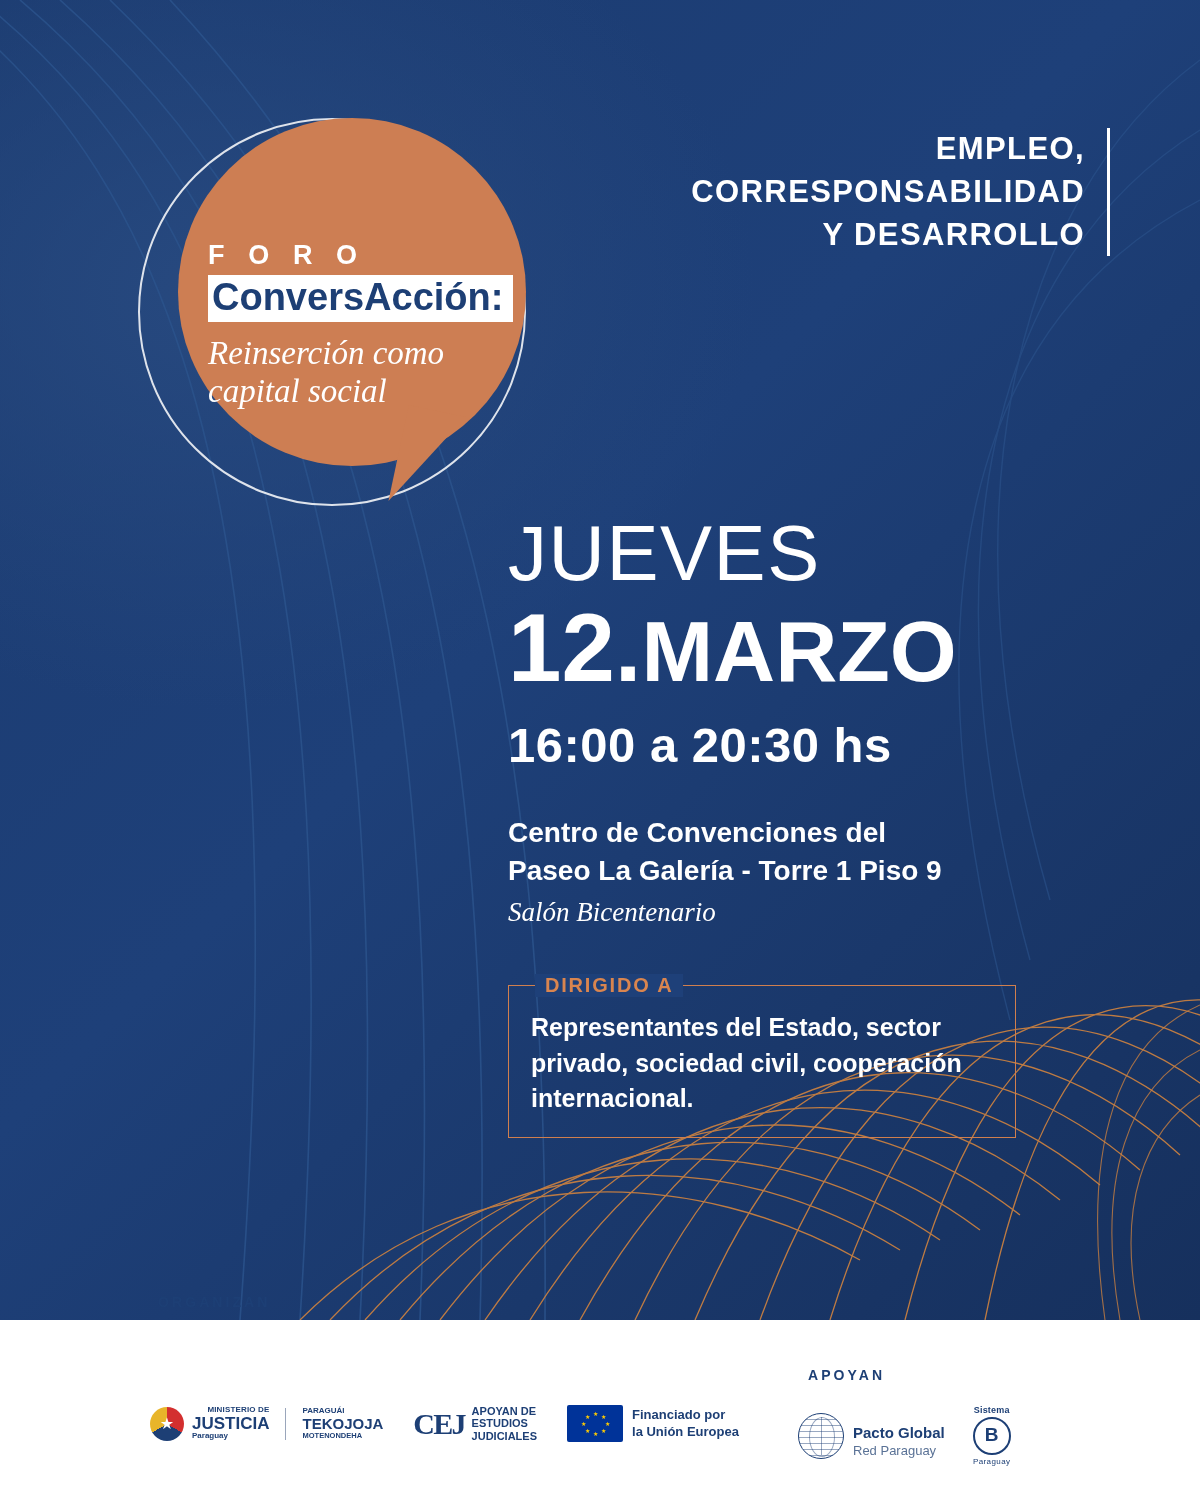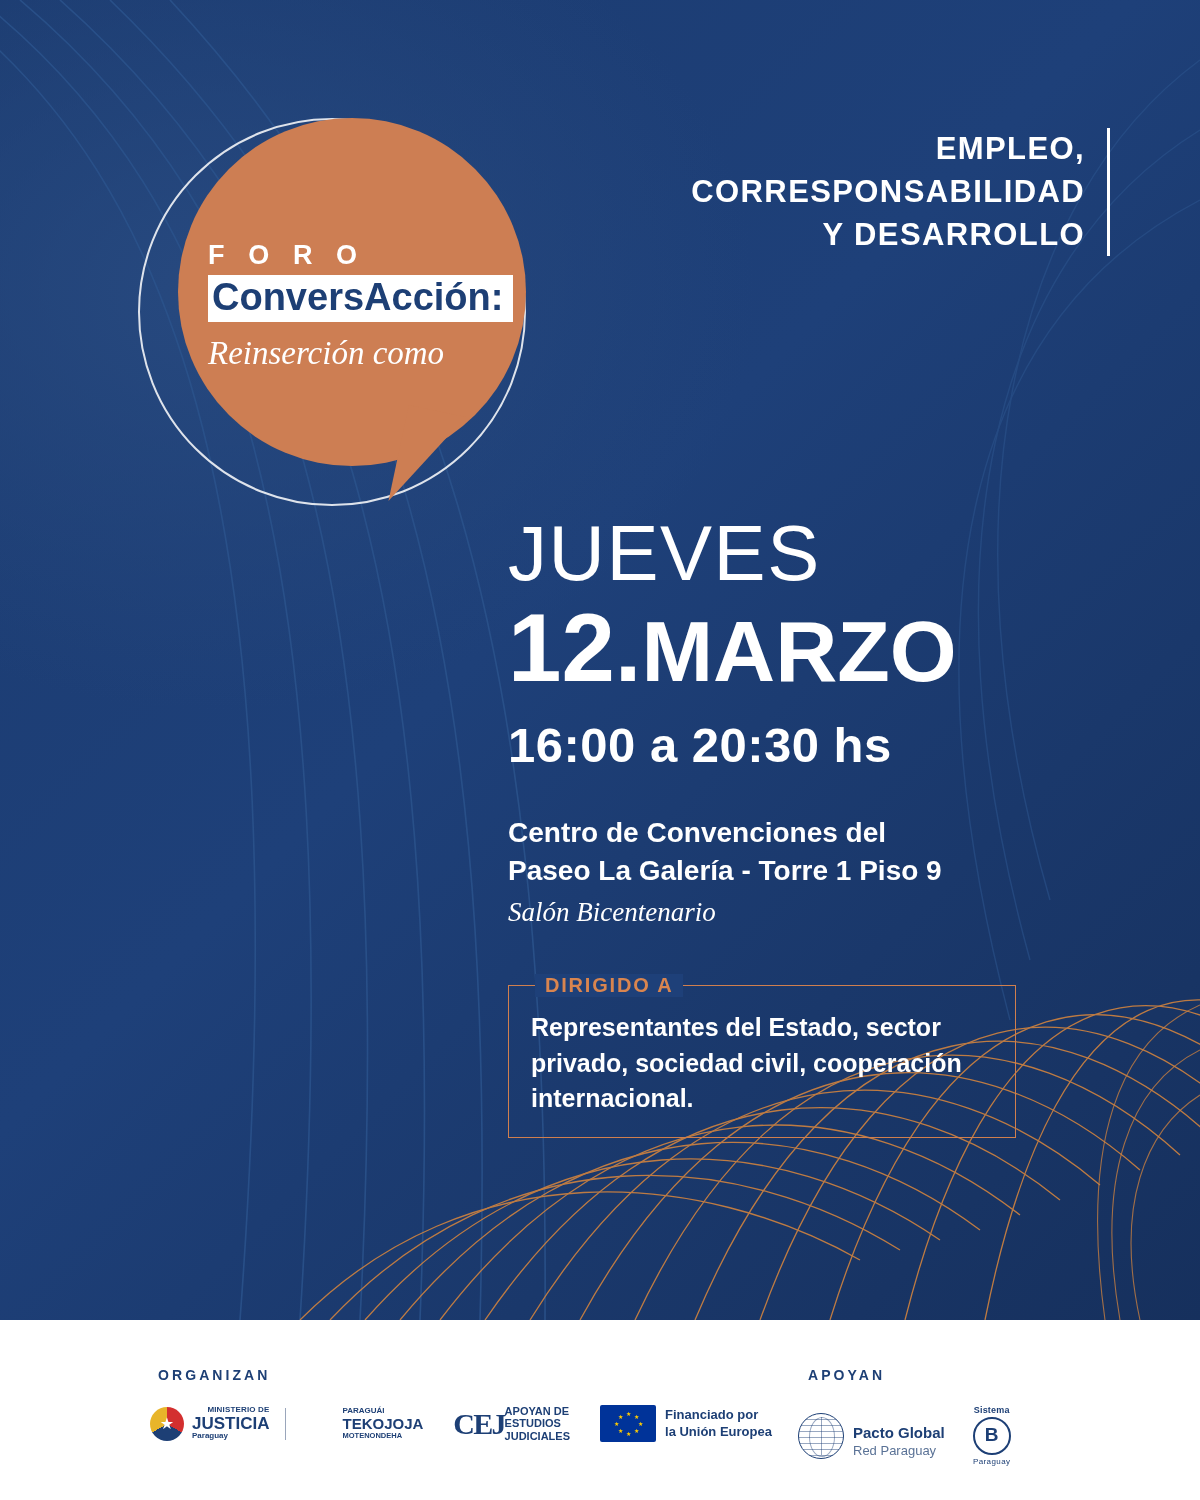--- a/index.html
+++ b/index.html
@@ -197,21 +197,21 @@
   }
 
   
   .footer-section-label {
     position: absolute;
     font-size: 14px;
     font-weight: bold;
     letter-spacing: 0.22em;
     color: #1d3f75;
   }
-  .organizan-label { left: 158px; top: 1367px; }
+  .organizan-label { left: 158px; top: 1294px; }
   .apoyan-label    { left: 808px; top: 1367px; }
 
   .logo-row {
     position: absolute;
     top: 1405px;
     display: flex;
     align-items: center;
   }
   .organizan-row { left: 150px; gap: 30px; }
   .apoyan-row    { left: 798px; gap: 28px; }
@@ -237,27 +237,27 @@
     color: #ffffff;
     font-size: 16px;
   }
   .min-txt { line-height: 1.05; color: #1d3f75; }
   .min-txt .t1 { font-size: 8px; font-weight: bold; letter-spacing: 0.02em; text-align: right; }
   .min-txt .t2 { font-size: 17px; font-weight: bold; }
   .min-txt .t3 { font-size: 8px; font-weight: bold; }
   .min-div {
     width: 1px; height: 32px; background: #9aa6bb; margin: 0 8px;
   }
-  .tek-txt { line-height: 1.08; color: #1d3f75; margin-left: 40px; }
+  .tek-txt { line-height: 1.08; color: #1d3f75; }
   .tek-txt .t1 { font-size: 8px; font-weight: bold; }
   .tek-txt .t2 { font-size: 15px; font-weight: bold; }
   .tek-txt .t3 { font-size: 7.5px; font-weight: bold; }
 
   
-  .logo-cej { display: flex; align-items: center; }
+  .logo-cej { display: flex; align-items: center; gap: 7px; }
   .cej-mark {
     color: #1d3f75;
     font-size: 30px;
     font-weight: bold;
     font-family: "Liberation Serif", serif;
     letter-spacing: -0.06em;
   }
   .cej-txt { color: #1d3f75; line-height: 1.12; font-size: 11px; font-weight: bold; }
 
   
@@ -377,20 +377,21 @@
 
     <div class="bubble-wrap">
       <div class="bubble-ring"></div>
       <div class="bubble-circle"></div>
       <div class="bubble-tail"></div>
       <div class="bubble-text">
         <div class="foro-word">F O R O</div>
         <div><span class="conversaccion">ConversAcción:</span></div>
         <div class="bubble-sub">
           <div>Reinserción como</div>
+          <div>capital social</div>
         </div>
       </div>
     </div>
 
     <div class="date-block">
       <div class="date-line1">JUEVES</div>
       <div class="date-line2">
         <span class="day">12</span><span class="day">.</span><span>MARZO</span>
       </div>
       <div class="time-line">16:00 a 20:30 hs</div>

